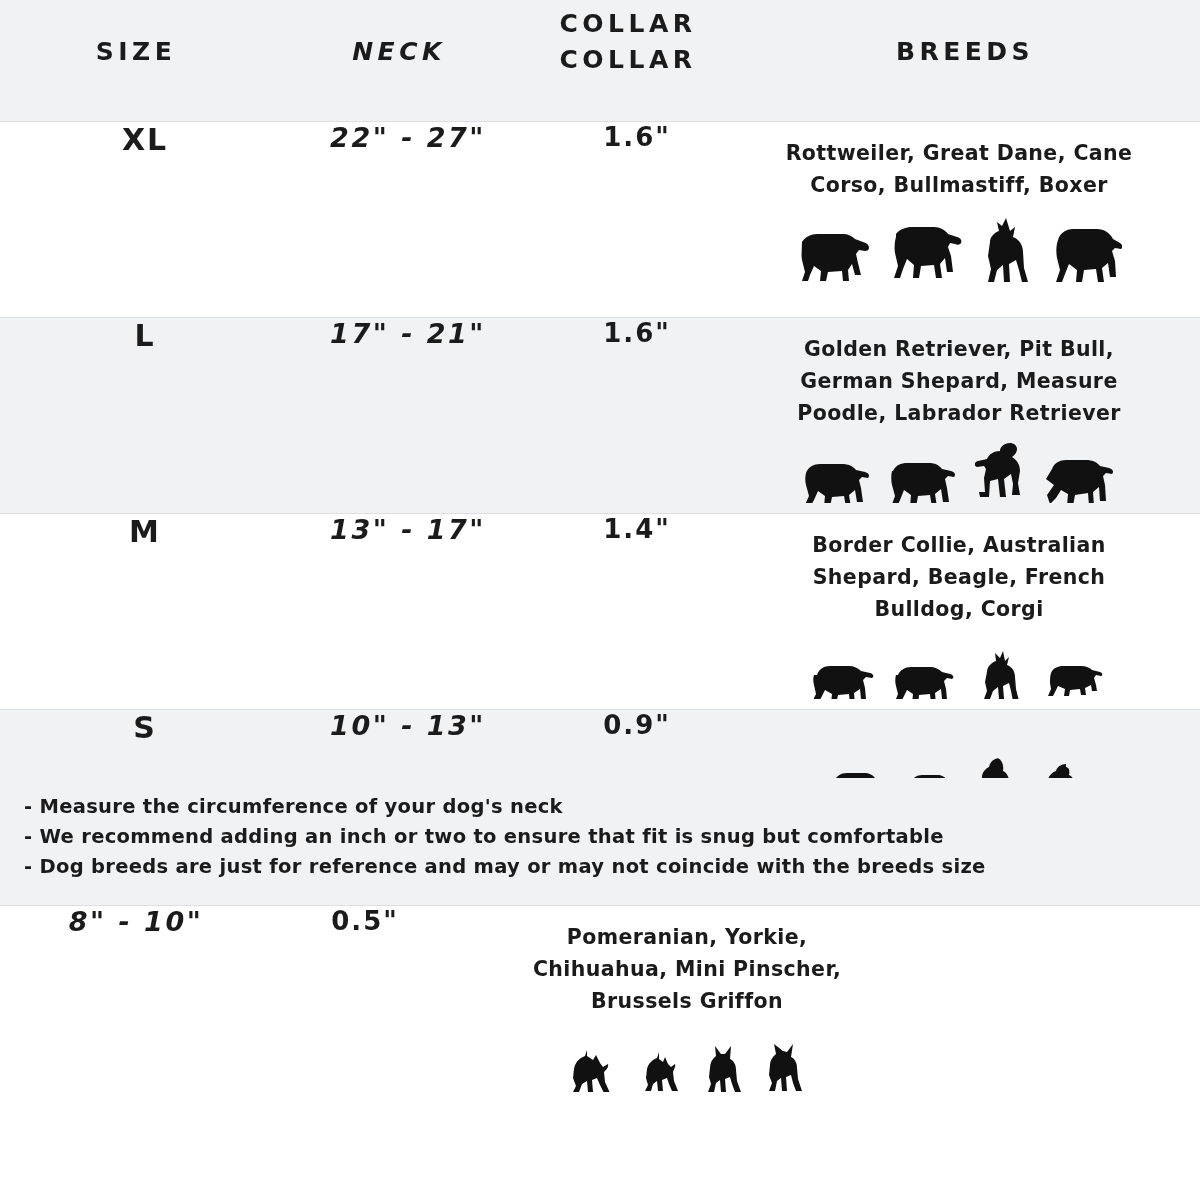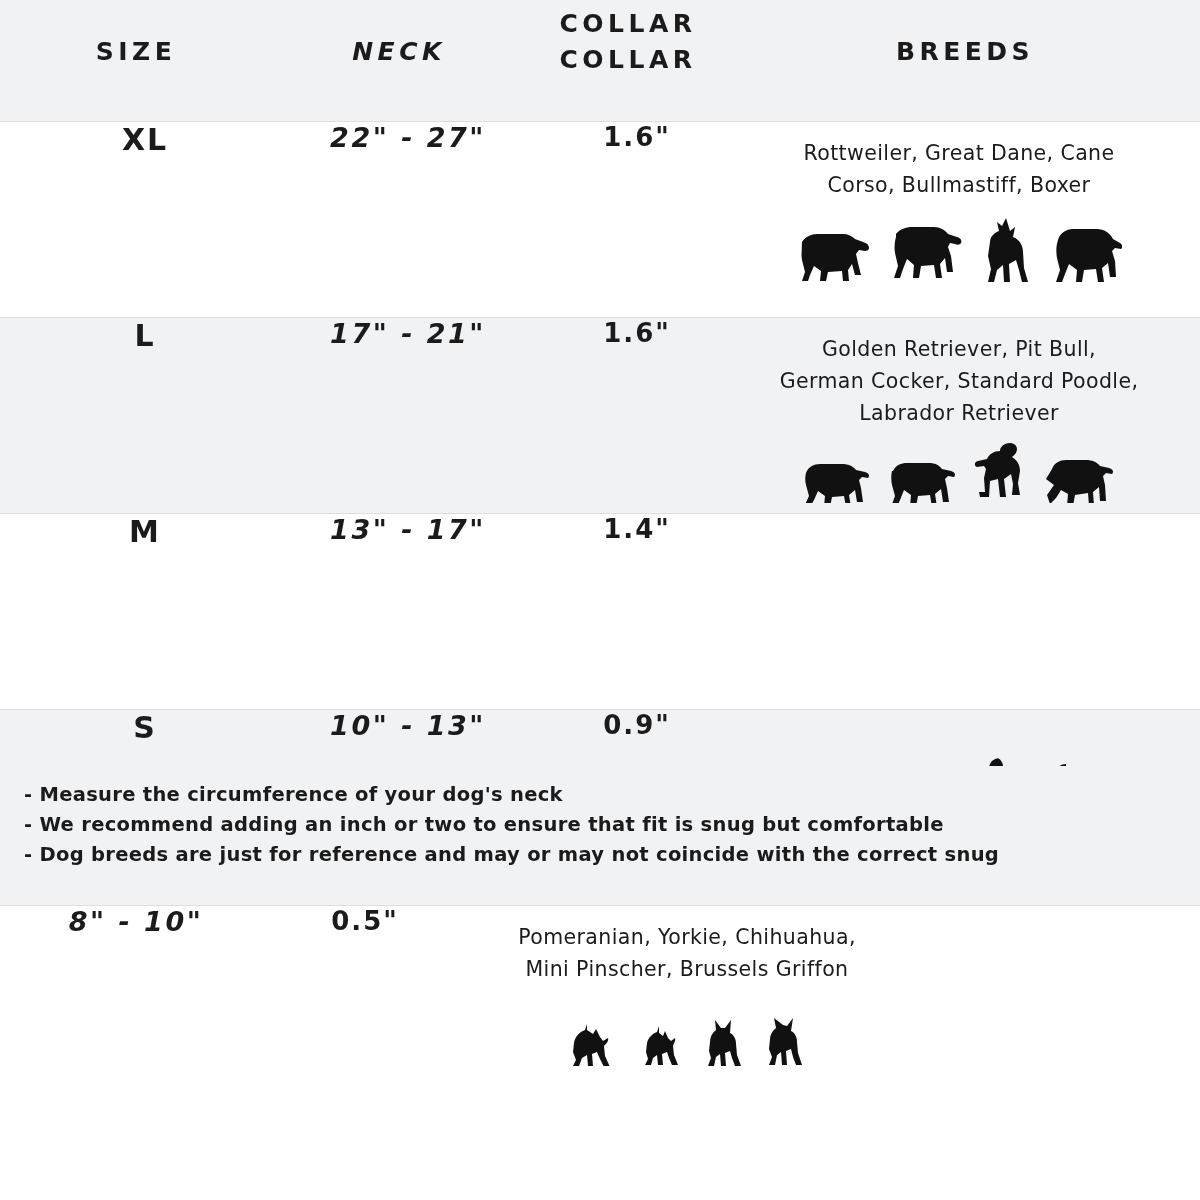--- a/index.html
+++ b/index.html
@@ -77,21 +77,21 @@
 
   .breeds-cell {
     width: 470px;
     padding: 16px 22px 10px 10px;
     display: flex;
     flex-direction: column;
     align-items: center;
     justify-content: flex-start;
   }
   .breeds-text {
-    font-weight: 400;
+    font-weight: 700;
     font-size: 20.5px;
     line-height: 1.55;
     letter-spacing: 0.4px;
     color: #1b1b1b;
     text-align: center;
     max-width: 360px;
   }
   .silhouettes {
     display: flex;
     align-items: flex-end;
@@ -100,21 +100,21 @@
     margin-top: 8px;
     height: 72px;
   }
   .silhouettes svg { display: block; }
   .sil-fill { fill: #111111; }
 
   
   .notes {
     position: absolute;
     left: 0;
-    bottom: 16px;
+    bottom: 4px;
     width: 1200px;
     height: 122px;
     background: #f1f2f4;
     padding: 14px 24px 16px 24px;
   }
   .note {
     font-weight: 700;
     font-size: 19.5px;
     line-height: 1.55;
     letter-spacing: 0.3px;
@@ -174,21 +174,21 @@
     <div class="cell col-size">
       <span class="size-label">L</span>
     </div>
     <div class="cell col-neck">
       <span class="neck-label">17" - 21"</span>
     </div>
     <div class="cell col-width">
       <span class="width-label">1.6"</span>
     </div>
     <div class="breeds-cell">
-      <div class="breeds-text">Golden Retriever, Pit Bull, German Cocker, Standard Poodle, Labrador Retriever</div>
+      <div class="breeds-text">Golden Retriever, Pit Bull, German Shepard, Measure Poodle, Labrador Retriever</div>
       <div class="silhouettes">
 
         <svg width="72" height="50" viewBox="0 0 72 50">
           <path class="sil-fill" d="M4 20c2-6 8-9 14-9h22c6 0 11 2 14 6l9 2c4 1 5 4 3 6l-6-1-3 3 2 8 2 14h-6l-2-12-6 5 2 12h-5l-2-11-12 1-2 10h-6l1-11-7-5-4 9-4 7h-6l5-11-3-11c-1-4-1-8 0-12z"></path>
         </svg>
 
         <svg width="70" height="50" viewBox="0 0 70 50">
           <path class="sil-fill" d="M5 18c3-6 8-8 14-8h22c6 0 10 2 13 6l9 2c4 1 5 4 3 6l-6-1-3 3 2 9 2 14h-6l-2-13-6 5 2 13h-5l-2-12-12 1-2 11h-6l1-12-7-5-4 10-3 7h-6l4-11-3-11c-1-5-1-10 0-14z"></path>
         </svg>
 
@@ -206,20 +206,41 @@
   <div class="row">
     <div class="cell col-size">
       <span class="size-label">M</span>
     </div>
     <div class="cell col-neck">
       <span class="neck-label">13" - 17"</span>
     </div>
     <div class="cell col-width">
       <span class="width-label">1.4"</span>
     </div>
+    <div class="breeds-cell">
+      <div class="breeds-text">Border Collie, Australian Shepard, Beagle, French Bulldog, Corgi</div>
+      <div class="silhouettes">
+
+        <svg width="66" height="46" viewBox="0 0 66 46">
+          <path class="sil-fill" d="M4 22c2-6 7-9 13-9h19c5 0 9 2 12 5l9 2c4 1 4 4 2 5l-6-1-3 3 2 8 1 11h-5l-1-10-6 4 1 11h-5l-1-10-11 1-2 9h-5l1-10-7-4-4 8-4 6h-6l5-10-2-9c-1-4-1-7 0-10z"></path>
+        </svg>
+
+        <svg width="66" height="44" viewBox="0 0 66 44">
+          <path class="sil-fill" d="M5 20c2-5 7-8 13-8h19c5 0 9 2 12 5l8 2c4 1 4 4 2 5l-5-1-3 3 2 8 1 10h-5l-1-10-6 4 1 11h-5l-1-10-11 1-1 9h-6l1-10-6-4-4 8-3 6h-6l4-10-2-8c-1-4-1-8 0-11z"></path>
+        </svg>
+
+        <svg width="56" height="48" viewBox="0 0 56 48">
+          <path class="sil-fill" d="M30 0l-3 7-5-5 1 8c-5 2-9 6-9 11l-2 10 2 9-3 8h6l3-8 5-4 1 12h5l-1-13 6-3 2 8 2 10h6l-3-12-1-12c0-6-3-10-8-12l2-8-4 4z"></path>
+        </svg>
+
+        <svg width="62" height="40" viewBox="0 0 62 40">
+          <path class="sil-fill" d="M8 14c2-5 7-7 12-7h18c5 0 9 2 11 4l8 2c3 1 3 4 1 4l-5-1-2 3 2 7 1 6h-5l-1-6-6 3 1 7h-5l-1-6-10 1-1 6h-5l1-7-7-3-3 6-2 4h-5l3-7-1-6c0-3 0-7 1-10z"></path>
+        </svg>
+      </div>
+    </div>
   </div>
 
   <div class="row alt">
     <div class="cell col-size">
       <span class="size-label">S</span>
     </div>
     <div class="cell col-neck">
       <span class="neck-label">10" - 13"</span>
     </div>
     <div class="cell col-width">
@@ -273,16 +294,16 @@
         <svg width="46" height="48" viewBox="0 0 46 48">
           <path class="sil-fill" d="M13 0l2 10c-4 3-6 7-6 11l-1 10 3 8-3 8h6l2-10 4-3 1 13h5l-1-14 5-2 2 8 3 8h6l-4-12-1-11c0-5-2-9-6-11l2-13-6 8-4-1z"></path>
         </svg>
       </div>
     </div>
   </div>
 
   <div class="notes">
     <div class="note">- Measure the circumference of your dog's neck</div>
     <div class="note">- We recommend adding an inch or two to ensure that fit is snug but comfortable</div>
-    <div class="note">- Dog breeds are just for reference and may or may not coincide with the correct snug</div>
+    <div class="note">- Dog breeds are just for reference and may or may not coincide with the breeds size</div>
   </div>
 
 </div>
 
 </body></html>

